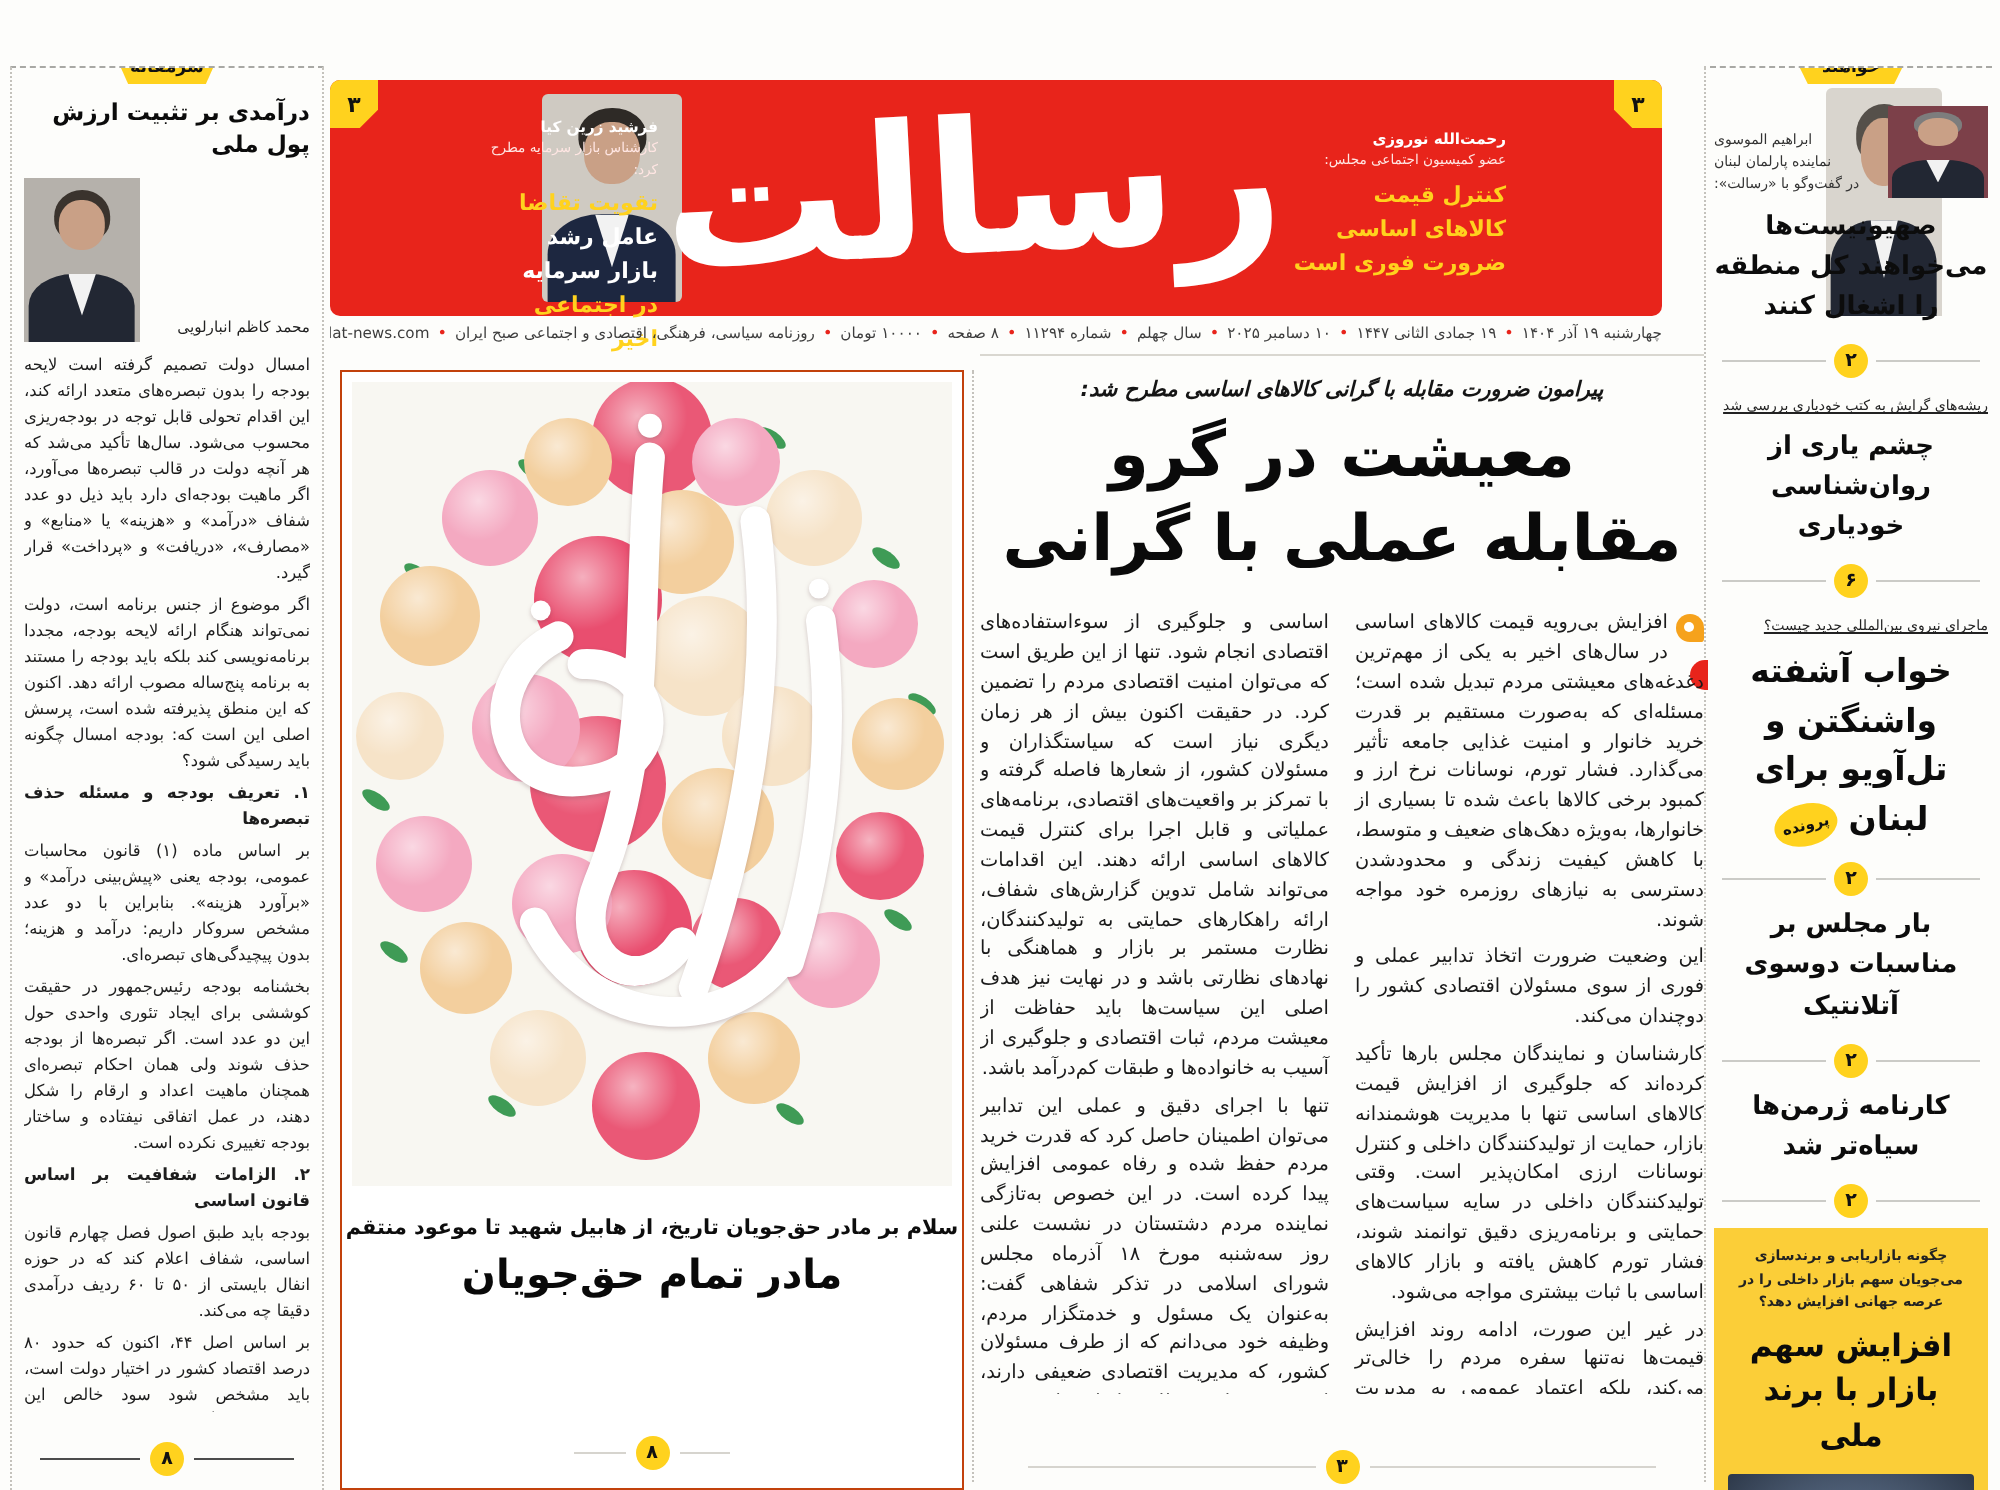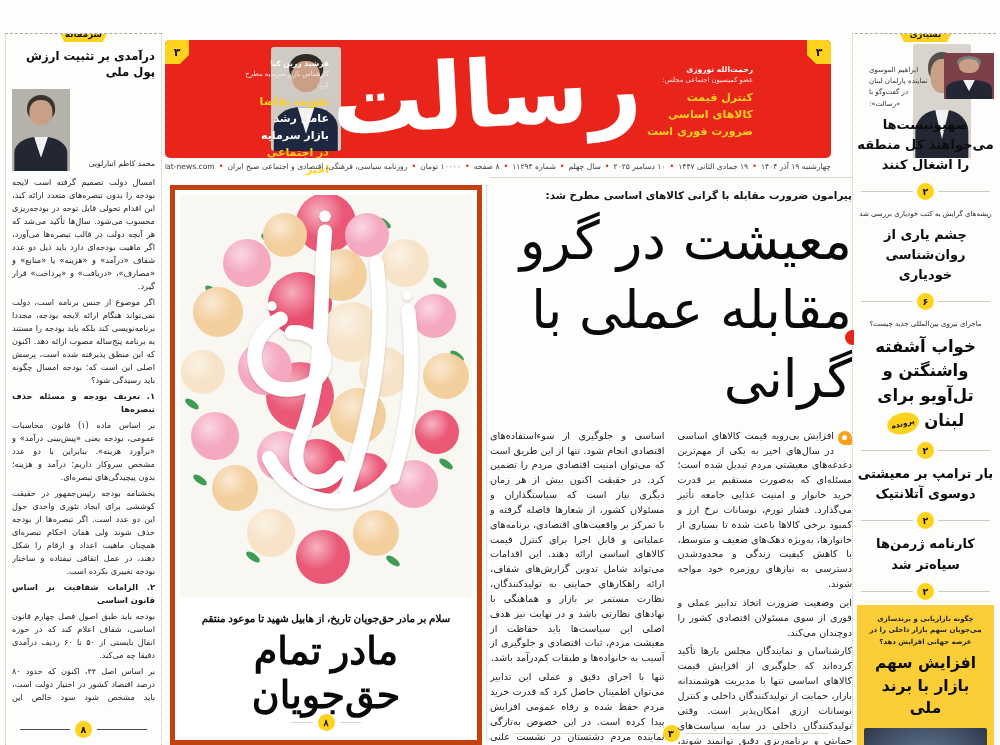--- a/index.html
+++ b/index.html
@@ -46,22 +46,22 @@
   
   .tab{height:17px;background:#ffd21e;display:flex;align-items:center;justify-content:center;
        font-size:8.6px;font-weight:800;color:#111;margin:-9px auto 0;
        clip-path:polygon(0 0,100% 0,86% 100%,14% 100%);}
 
   
   #headlines{position:absolute;left:855px;top:33px;width:141px;height:712px;
              border-top:1px dashed #a8a8a4;padding:0 2px;overflow:hidden;}
   #headlines .tab{width:60px;}
   .hl-row{display:flex;gap:5px;align-items:flex-start;margin-top:11px;}
-  .hl-credits{flex:1;font-size:7px;color:#333;line-height:1.6;text-align:left;padding-top:12px;margin-left:12px;}
-  .hl-kicker{font-size:7px;color:#222;text-align:center;margin-top:9px;line-height:1.5;}
+  .hl-credits{flex:1;font-size:7px;color:#333;line-height:1.6;text-align:left;padding-top:12px;}
+  .hl-kicker{font-size:7px;color:#222;text-align:right;margin-top:9px;line-height:1.5;text-decoration:underline;}
   .hl-title{font-size:13px;font-weight:800;text-align:center;line-height:1.55;color:#0c0c0c;margin-top:5px;}
   .hl-title.big{font-size:16.5px;line-height:1.5;}
   .sep{display:flex;align-items:center;gap:4px;margin:8px 4px 2px;}
   .sep .ln{flex:1;height:1px;background:#cbcbc7;}
   .badge{width:17px;height:17px;border-radius:50%;background:#ffd21e;color:#111;font-size:9.5px;
          font-weight:800;display:flex;align-items:center;justify-content:center;flex:0 0 auto;}
   .stamp{display:inline-block;background:#ffd21e;color:#111;font-size:7.5px;font-weight:800;
          padding:5px 4px;border-radius:50%;transform:rotate(-14deg);}
 
   
@@ -83,36 +83,36 @@
   #ed-title{font-size:11.6px;font-weight:800;line-height:1.4;margin-top:6px;color:#0b0b0b;}
   #editorial-body{margin-top:5px;font-size:8.2px;line-height:1.58;text-align:justify;color:#1d1d1d;
                   height:530px;overflow:hidden;}
   #editorial-body p{margin:0 0 3px;}
   .ed-h{font-weight:800;font-size:8.4px;margin:3px 0;}
   #ed-sep{position:absolute;left:14px;right:14px;bottom:7px;display:flex;align-items:center;gap:5px;}
   #ed-sep .ln{flex:1;height:1px;background:#4c4c4c;}
 
   
   #feature{position:absolute;left:170px;top:185px;width:312px;height:560px;background:#fff;
-           border:5px solid #c2410c;font-family:Liberation Serif, serif;}
+           border:1px solid #c2410c;}
   #flower-field{position:relative;height:402px;margin:5px 5px 0;background:#f8f7f2;overflow:hidden;}
   .flower{position:absolute;border-radius:50%;transform:translate(-50%,-50%);z-index:1;}
   .leaf{position:absolute;width:16px;height:7px;background:#3f9b56;border-radius:50%;z-index:0;
         transform:translate(-50%,-50%) rotate(35deg);}
   #calli{position:absolute;inset:0;z-index:5;filter:drop-shadow(0 1px 1px rgba(90,50,60,.25));}
   #feat-kicker{font-size:10.4px;font-weight:800;text-align:center;margin-top:15px;color:#0d0d0d;}
-  #feat-title{font-size:38px;font-weight:800;text-align:center;margin-top:5px;color:#090909;}
+  #feat-title{font-size:20px;font-weight:800;text-align:center;margin-top:5px;color:#090909;}
   #feat-sep{position:absolute;left:116px;right:116px;bottom:9px;display:flex;align-items:center;gap:5px;}
   #feat-sep .ln{flex:1;height:1px;background:#d6d4ce;}
 
   
   #article{position:absolute;left:490px;top:177px;width:362px;height:568px;
            border-top:1px solid #d9d7d0;padding-top:11px;}
-  #art-kicker{font-size:10.4px;font-weight:800;color:#151515;}
-  #art-title{text-align:right;font-size:53px;font-weight:400;line-height:1.3;margin-top:6px;color:#0a0a0a;}
+  #art-kicker{text-align:center;font-size:10.4px;font-weight:800;color:#151515;font-style:italic;}
+  #art-title{text-align:center;font-size:32px;font-weight:700;line-height:1.3;margin-top:6px;color:#0a0a0a;}
   #art-cols{display:flex;gap:13px;margin-top:15px;height:392px;overflow:hidden;}
   .art-col{flex:1;font-size:9.7px;line-height:1.53;text-align:justify;color:#1b1b1b;}
   .art-col p{margin:0 0 4px;}
   .orn{float:right;width:14px;height:14px;background:#f6a21c;border-radius:50% 50% 12% 50%;
        margin:2px 0 0 4px;position:relative;}
   .orn::after{content:"";position:absolute;left:4px;top:4px;width:5px;height:5px;background:#fff;
               border-radius:50%;}
   #art-sep{position:absolute;left:24px;right:24px;bottom:3px;display:flex;align-items:center;gap:5px;}
   #art-sep .ln{flex:1;height:1px;background:#d6d4ce;}
 
@@ -198,21 +198,21 @@
         <span class="info-item" data-name="masthead-info-item">۱۰۰۰۰ تومان</span>
         <span class="dot" data-name="separator-dot">•</span>
         <span class="info-item" data-name="masthead-info-item">روزنامه سیاسی، فرهنگی، اقتصادی و اجتماعی صبح ایران</span>
         <span class="dot" data-name="separator-dot">•</span>
         <span class="info-item" data-name="masthead-info-item">www.resalat-news.com</span>
       </div>
 
   </div>
 
   <div id="headlines" data-name="headlines-column">
-    <div class="tab" data-name="section-tab-headlines">بسیاری</div>
+    <div class="tab" data-name="section-tab-headlines">خواهند</div>
     <div id="headlines-items" data-name="headlines-list">
         <div class="hl-item" data-name="headline-item">
           <div class="hl-row" data-name="headline-lead">
             <div class="portrait small p-mousavi" data-name="interviewee-photo">
               <div class="hair" data-name="portrait-hair"></div>
               <div class="face" data-name="portrait-face"></div>
               <div class="body" data-name="portrait-body"></div>
             </div>
             <div class="hl-credits" data-name="headline-credit">
               <div class="hl-credit-line" data-name="credit-line">ابراهیم الموسوی</div>
@@ -239,21 +239,21 @@
         <div class="hl-item" data-name="headline-item">
           <div class="hl-kicker" data-name="headline-kicker">ماجرای نیروی بین‌المللی جدید چیست؟</div>
           <div class="hl-title big" data-name="headline-title">خواب آشفته واشنگتن و تل‌آویو برای لبنان <span class="stamp" data-name="dossier-stamp">پرونده</span></div>
           <div class="sep" data-name="item-separator">
             <span class="ln" data-name="separator-line"></span>
             <span class="badge" data-name="page-number-badge">۲</span>
             <span class="ln" data-name="separator-line"></span>
           </div>
         </div>
         <div class="hl-item" data-name="headline-item">
-          <div class="hl-title" data-name="headline-title">بار ترامپ بر معیشتی دوسوی آتلانتیک</div>
+          <div class="hl-title" data-name="headline-title">بار مجلس بر مناسبات دوسوی آتلانتیک</div>
           <div class="sep" data-name="item-separator">
             <span class="ln" data-name="separator-line"></span>
             <span class="badge" data-name="page-number-badge">۲</span>
             <span class="ln" data-name="separator-line"></span>
           </div>
         </div>
         <div class="hl-item" data-name="headline-item">
           <div class="hl-title" data-name="headline-title">کارنامه ژرمن‌ها سیاه‌تر شد</div>
           <div class="sep" data-name="item-separator">
             <span class="ln" data-name="separator-line"></span>

